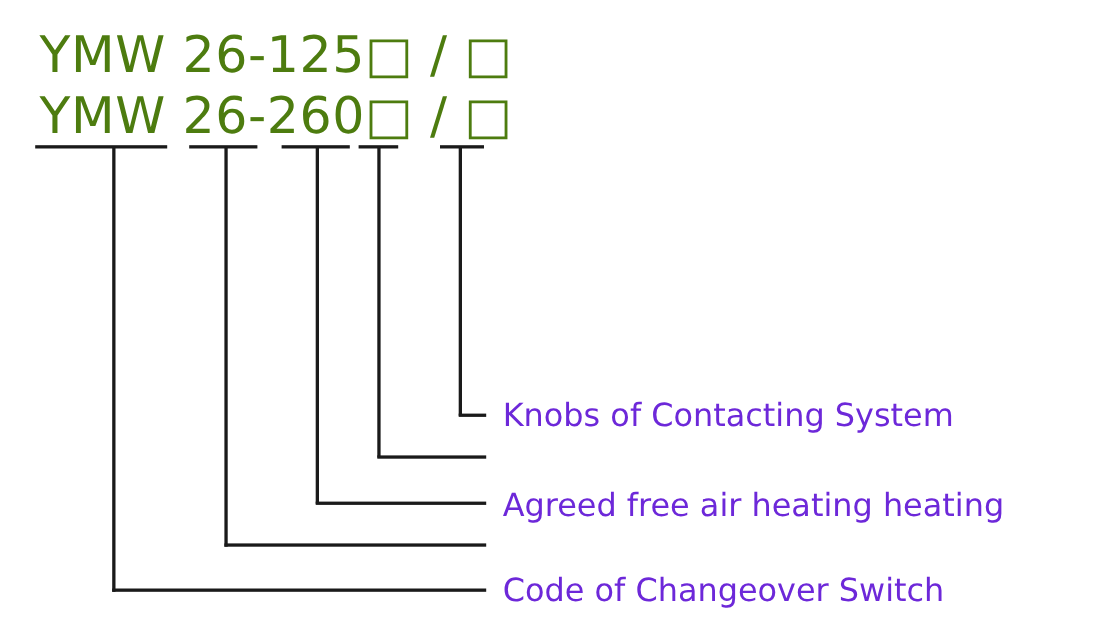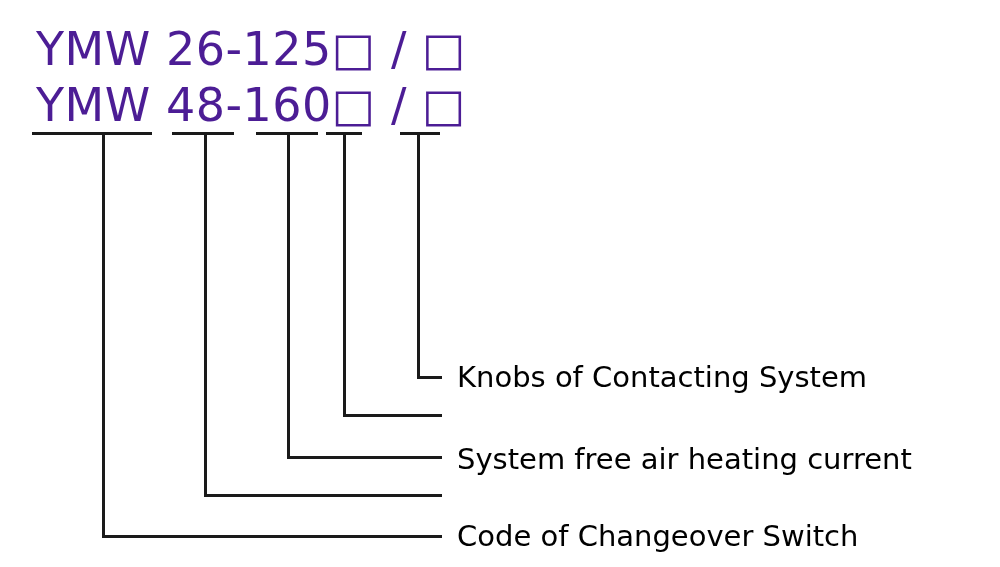--- a/index.html
+++ b/index.html
@@ -20,21 +20,21 @@
   }
 
   
   .code-line {
     position: absolute;
     left: 36px;
     font-size: 46px;
     line-height: 46px;
     letter-spacing: 0.5px;
     white-space: pre;
-    color: #4c1d95;
+    color: #4d7c0f;
   }
   #code-line-1 { top: 26px; }
   #code-line-2 { top: 82px; }
 
   
   .seg {
     position: absolute;
     height: 3px;
     background: #1a1a1a;
     top: 132px;
@@ -54,47 +54,47 @@
     background: #1a1a1a;
   }
 
   
   .label {
     position: absolute;
     left: 457px;
     font-size: 29px;
     line-height: 29px;
     white-space: nowrap;
-    color: #000000;
+    color: #6d28d9;
   }
 </style>
 </head>
 <body>
 
 <div id="stage">
 
   <div class="code-line" id="code-line-1">YMW 26-125□ / □</div>
 
-  <div class="code-line" id="code-line-2">YMW 48-160□ / □</div>
+  <div class="code-line" id="code-line-2">YMW 26-260□ / □</div>
 
   <div class="seg" style="left:32px;  width:120px;"></div>
   <div class="seg" style="left:172px; width:62px;"></div>
   <div class="seg" style="left:256px; width:62px;"></div>
   <div class="seg" style="left:326px; width:36px;"></div>
   <div class="seg" style="left:400px; width:40px;"></div>
 
   <div class="drop" style="left:102px; top:133px; height:405px;"></div>
   <div class="drop" style="left:204px; top:133px; height:364px;"></div>
   <div class="drop" style="left:287px; top:133px; height:325px;"></div>
   <div class="drop" style="left:343px; top:133px; height:283px;"></div>
   <div class="drop" style="left:417px; top:133px; height:245px;"></div>
 
   <div class="leader" style="left:417px; top:376px; width:25px;"></div>
   <div class="leader" style="left:343px; top:414px; width:99px;"></div>
   <div class="leader" style="left:287px; top:456px; width:155px;"></div>
   <div class="leader" style="left:204px; top:494px; width:238px;"></div>
   <div class="leader" style="left:102px; top:535px; width:340px;"></div>
 
   <div class="label" style="top:363px;">Knobs of Contacting System</div>
-  <div class="label" style="top:445px;">System free air heating current</div>
+  <div class="label" style="top:445px;">Agreed free air heating heating</div>
   <div class="label" style="top:522px;text-align:right;">Code of Changeover Switch</div>
 
 </div>
 
 </body></html>

